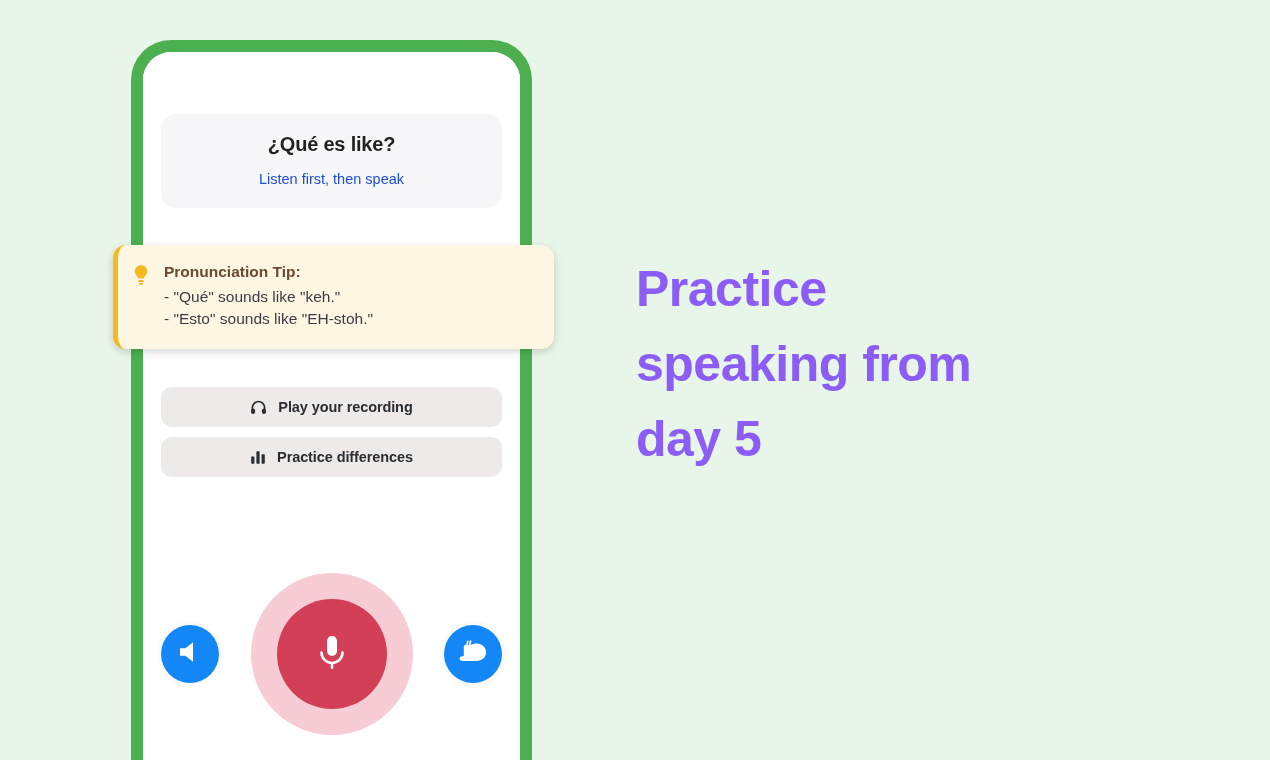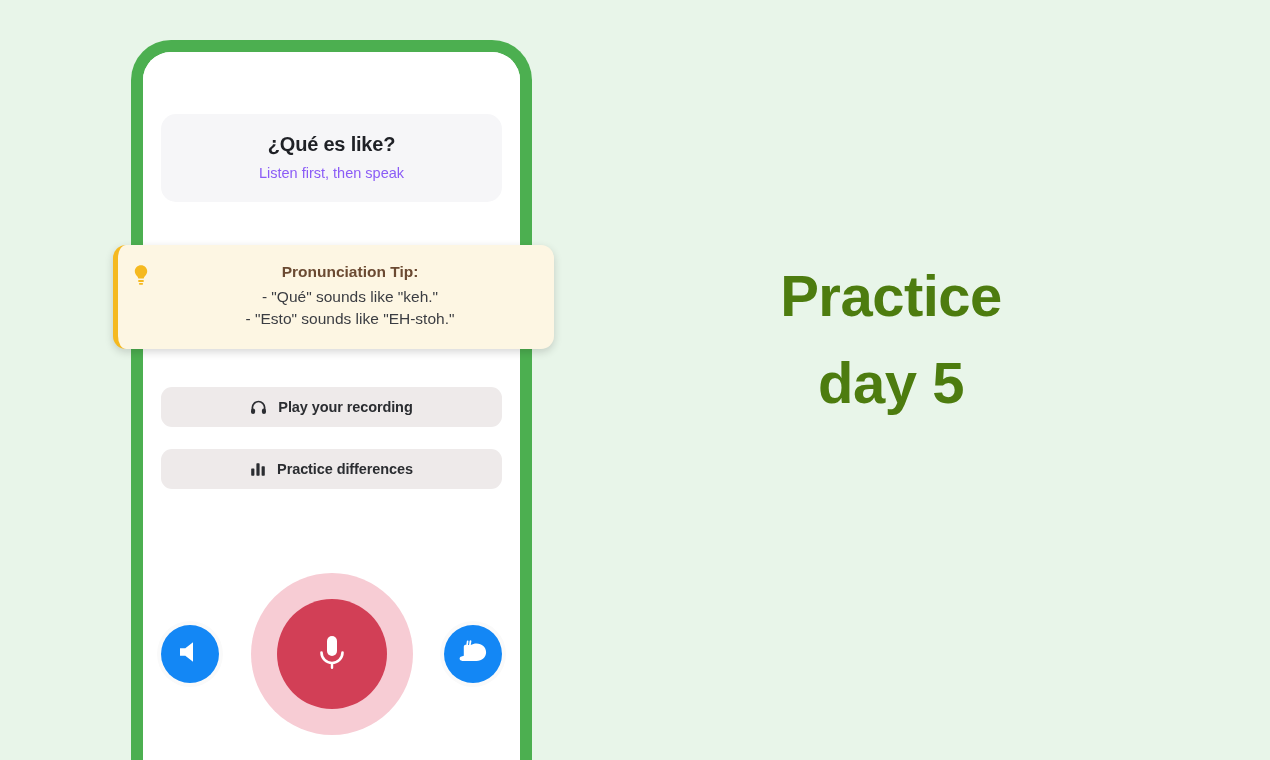--- a/index.html
+++ b/index.html
@@ -51,23 +51,23 @@
 
   #prompt-title {
     font-size: 20px;
     font-weight: bold;
     color: #1f2126;
     letter-spacing: -0.2px;
     line-height: 1.2;
   }
 
   #prompt-sub {
-    margin-top: 9px;
+    margin-top: 15px;
     font-size: 14.5px;
-    color: #8b5cf6;
+    color: #1d4ed8;
     line-height: 1.2;
   }
 
   
   #tip-card {
     position: absolute;
     left: -30px;
     top: 193px;
     width: 441px;
     background: #fdf6e3;
@@ -80,21 +80,21 @@
     z-index: 5;
   }
 
   #bulb-icon {
     flex: 0 0 auto;
     width: 20px;
     padding-top: 2px;
     line-height: 0;
   }
 
-  .tip-body { flex: 1 1 auto; text-align: center; }
+  .tip-body { flex: 1 1 auto; }
 
   #tip-heading {
     font-size: 15.5px;
     font-weight: bold;
     color: #6b4a32;
     line-height: 1.35;
     margin-bottom: 3px;
   }
 
   .tip-line {
@@ -104,21 +104,21 @@
   }
 
   
   #action-buttons {
     position: absolute;
     left: 18px;
     top: 335px;
     width: 341px;
     display: flex;
     flex-direction: column;
-    gap: 22px;
+    gap: 10px;
   }
 
   .action-btn {
     height: 40px;
     background: #eeeaea;
     border: none;
     border-radius: 11px;
     display: flex;
     align-items: center;
     justify-content: center;
@@ -185,25 +185,24 @@
     align-items: center;
     justify-content: center;
   }
 
   
   #headline {
     position: absolute;
     left: 636px;
     top: 252px;
     width: 510px;
-    text-align: center;
-    font-size: 58px;
+    font-size: 50px;
     font-weight: bold;
     line-height: 1.5;
-    color: #4d7c0f;
+    color: #8b5cf6;
     letter-spacing: -0.5px;
   }
   #headline .hl-line { display: block; }
 </style>
 </head>
 <body>
 
 <div id="phone-frame">
   <div id="phone-screen">
 
@@ -283,14 +282,15 @@
         </span>
       </button>
 
     </div>
 
   </div>
 </div>
 
 <div id="headline">
   <span class="hl-line">Practice</span>
+  <span class="hl-line">speaking from</span>
   <span class="hl-line">day 5</span>
 </div>
 
 </body></html>

